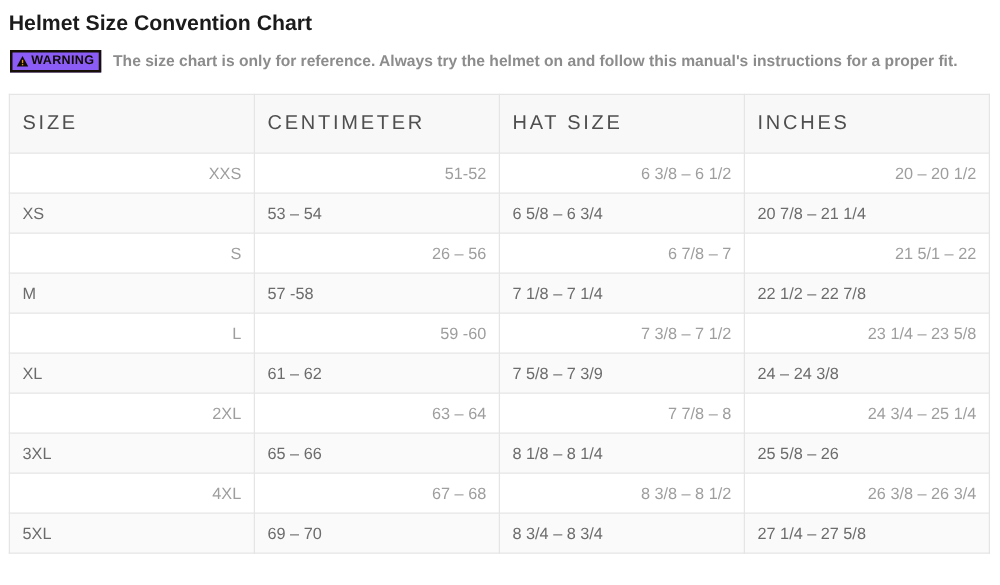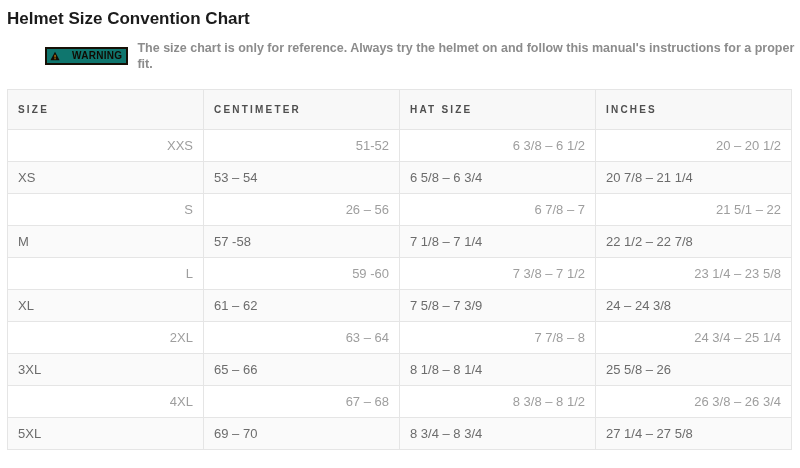--- a/index.html
+++ b/index.html
@@ -23,31 +23,30 @@
   .warning-row {
     margin-top: 9px;
     margin-left: 1px;
     display: flex;
     align-items: center;
     gap: 9px;
   }
   .warning-badge {
     display: inline-flex;
     align-items: center;
-    gap: 12px;
-    background: #0f766e;
+    gap: 2px;
+    background: #8b5cf6;
     border: 2px solid #161006;
     color: #100b03;
     font-size: 10px;
     font-weight: 700;
     letter-spacing: 0.3px;
     padding: 1px 4px 1px 3px;
     line-height: 12px;
     white-space: nowrap;
-    margin-left: 37px;
   }
   .warning-badge svg { display: block; }
   .warning-text {
     font-size: 12.5px;
     color: #8c8c8c;
     line-height: 16px;
     font-weight: bold;
   }
 
   table.size-table {
@@ -58,22 +57,22 @@
   }
   .size-table th, .size-table td {
     border: 1px solid #e5e5e5;
     text-align: left;
     overflow: hidden;
     white-space: nowrap;
   }
   .size-table th {
     background: #f8f8f8;
     color: #4f4f4f;
-    font-size: 10px;
-    font-weight: 700;
+    font-size: 16px;
+    font-weight: 400;
     letter-spacing: 2.2px;
     padding: 14px 10px 14px 10px;
   }
   .size-table td {
     font-size: 13px;
     padding: 8px 10px;
     line-height: 15px;
   }
   .size-table tr.odd td  { background: #ffffff; color: #9e9e9e; text-align: right; }
   .size-table tr.even td { background: #fafafa; color: #6c6c6c; }

